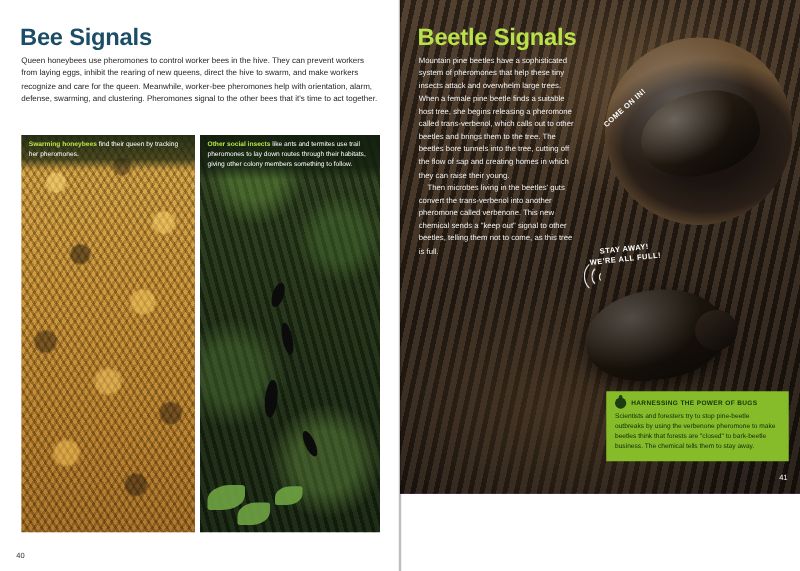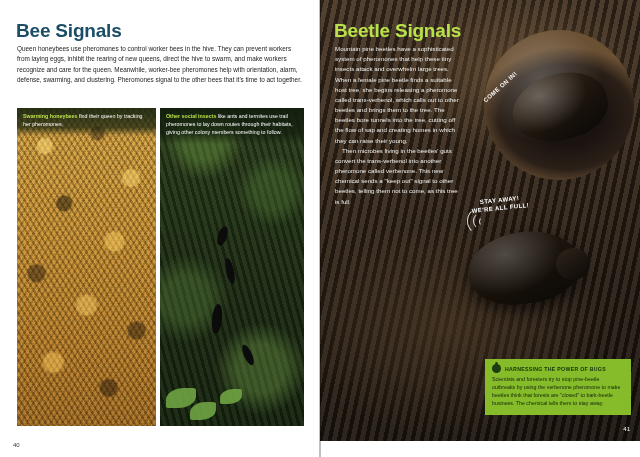--- a/index.html
+++ b/index.html
@@ -111,21 +111,21 @@
   .folio-left {
     position: absolute;
     left: 13px; bottom: 9px;
     font-size: 6px;
     color: #333;
   }
 
   
   .page-right {
     position: relative;
-    width: 320px; height: 441px;
+    width: 320px; height: 395px;
     background: #a21caf;
     overflow: hidden;
     text-decoration: underline;
   }
   .beetle-photo {
     position: absolute;
     left: 0; top: 0;
     width: 320px; height: 457px;
     background:
       radial-gradient(ellipse 180px 120px at 62% 16%, rgba(120,92,58,.55), transparent 70%),

